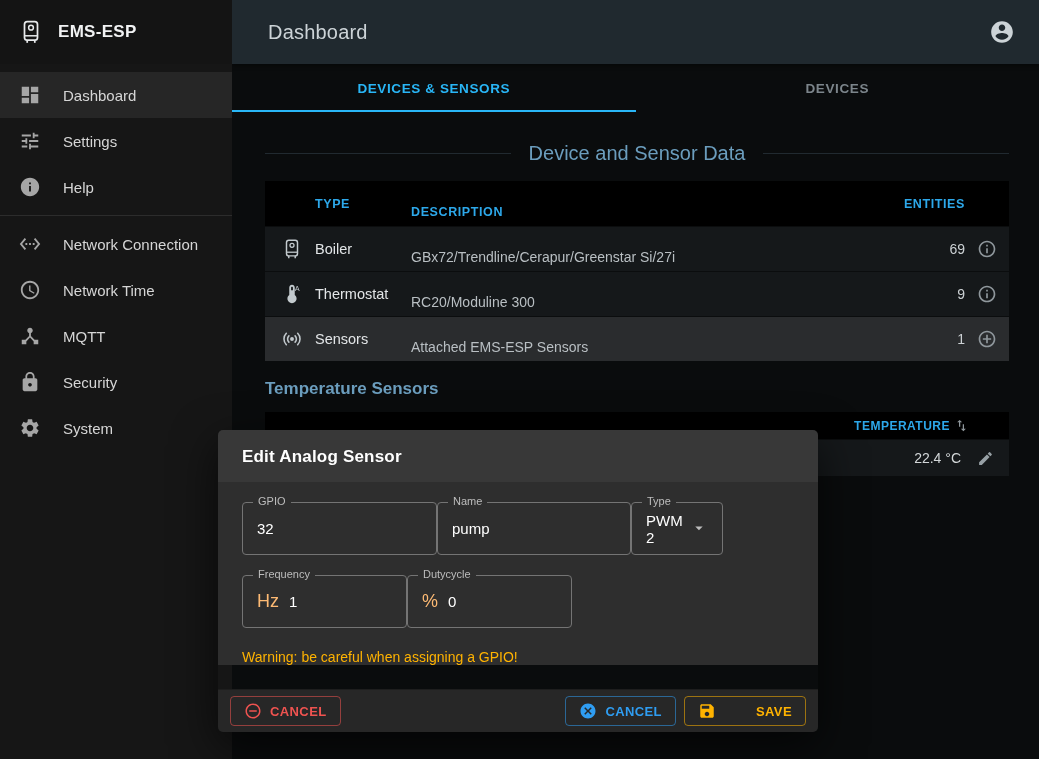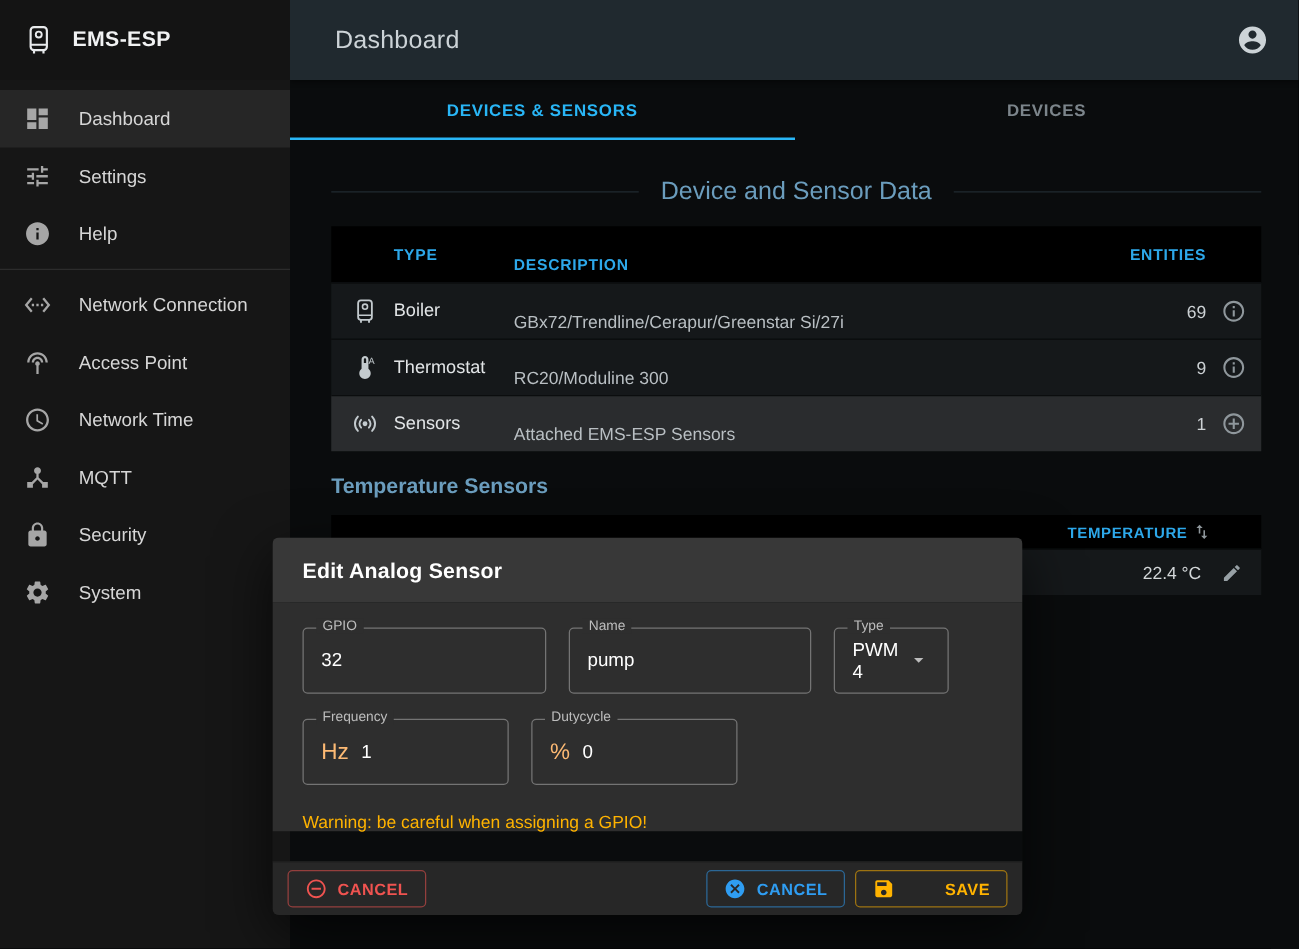--- a/index.html
+++ b/index.html
@@ -62,21 +62,21 @@
               gap:16px; padding-right:15px; border-top:1px solid #0b0d0e; }
   .temp-value { color:#d3d7d9; font-size:14px; }
   .edit-icon { width:17px; height:17px; color:#97a0a5; cursor:pointer; }
 
   
   .dialog { position:absolute; left:218px; top:430px; width:600px; z-index:5; border-radius:5px;
             overflow:hidden; box-shadow:0 14px 45px rgba(0,0,0,.65); }
   .dialog-header { background:#383838; padding:17px 24px 15px; }
   .dialog-title { color:#fff; font-size:17px; font-weight:bold; letter-spacing:.2px; }
   .dialog-body { background:#2e2e2e; padding:20px 24px 0; }
-  .fields-row { display:flex; gap:18px; }
+  .fields-row { display:flex; }
   .fields-row + .fields-row { margin-top:20px; }
   .field { position:relative; height:53px; border:1px solid #747474; border-radius:4px;
            display:flex; align-items:center; padding:0 14px; cursor:text; }
   .field-label { position:absolute; top:-8px; left:10px; background:#2e2e2e; padding:0 5px;
                  font-size:11px; color:#bdbdbd; }
   .field-value { color:#fff; font-size:15px; }
   .field-prefix { color:#fdba74; font-size:18px; margin-right:10px; }
   .f-gpio { width:195px; } .f-name { width:194px; } .f-type { width:92px; cursor:pointer; }
   .f-freq { width:165px; } .f-duty { width:165px; }
   .caret-icon { width:20px; height:20px; color:#bdbdbd; margin-left:auto; }
@@ -139,28 +139,20 @@
         <span class="nav-icon">
             <svg viewBox="0 0 24 24" fill="currentColor">
               <path d="M7.77 6.76 6.23 5.48.82 12l5.41 6.52 1.54-1.28L3.42 12l4.35-5.24zM7 13h2v-2H7v2zm10-2h-2v2h2v-2zm-6 2h2v-2h-2v2zm6.77-7.52-1.54 1.28L20.58 12l-4.35 5.24 1.54 1.28L23.18 12l-5.41-6.52z"></path>
             </svg>
           </span>
         <span class="nav-label">Network Connection</span>
       </div>
       <div class="nav-item">
         <span class="nav-icon">
             <svg viewBox="0 0 24 24" fill="currentColor">
-              <path d="M12 11c-1.1 0-2 .9-2 2 0 .74.4 1.38 1 1.72V22h2v-7.28c.6-.35 1-.98 1-1.72 0-1.1-.9-2-2-2zm0-8C7.03 3 3 7.03 3 12h2c0-3.87 3.13-7 7-7s7 3.13 7 7h2c0-4.97-4.03-9-9-9zm0 4c-2.76 0-5 2.24-5 5h2c0-1.66 1.34-3 3-3s3 1.34 3 3h2c0-2.76-2.24-5-5-5z"></path>
-            </svg>
-          </span>
-        <span class="nav-label">Access Point</span>
-      </div>
-      <div class="nav-item">
-        <span class="nav-icon">
-            <svg viewBox="0 0 24 24" fill="currentColor">
               <path d="M11.99 2C6.47 2 2 6.48 2 12s4.47 10 9.99 10C17.52 22 22 17.52 22 12S17.52 2 11.99 2zM12 20c-4.42 0-8-3.58-8-8s3.58-8 8-8 8 3.58 8 8-3.58 8-8 8zm.5-13H11v6l5.25 3.15.75-1.23-4.5-2.67z"></path>
             </svg>
           </span>
         <span class="nav-label">Network Time</span>
       </div>
       <div class="nav-item">
         <span class="nav-icon">
             <svg viewBox="0 0 24 24" fill="currentColor">
               <path d="M17 16l-4-4V8.82C14.16 8.4 15 7.3 15 6c0-1.66-1.34-3-3-3S9 4.34 9 6c0 1.3.84 2.4 2 2.82V12l-4 4H3v5h5v-3.05l4-4.2 4 4.2V21h5v-5h-4z"></path>
             </svg>
@@ -304,21 +296,21 @@
         <div class="field f-gpio">
           <span class="field-label">GPIO</span>
           <span class="field-value">32</span>
         </div>
         <div class="field f-name">
           <span class="field-label">Name</span>
           <span class="field-value">pump</span>
         </div>
         <div class="field f-type">
           <span class="field-label">Type</span>
-          <span class="field-value">PWM 4</span>
+          <span class="field-value">PWM 2</span>
           <span class="caret-icon">
               <svg viewBox="0 0 24 24" fill="currentColor">
                 <path d="M7 10l5 5 5-5z"></path>
               </svg>
             </span>
         </div>
       </div>
       <div class="fields-row">
         <div class="field f-freq">
           <span class="field-label">Frequency</span>

